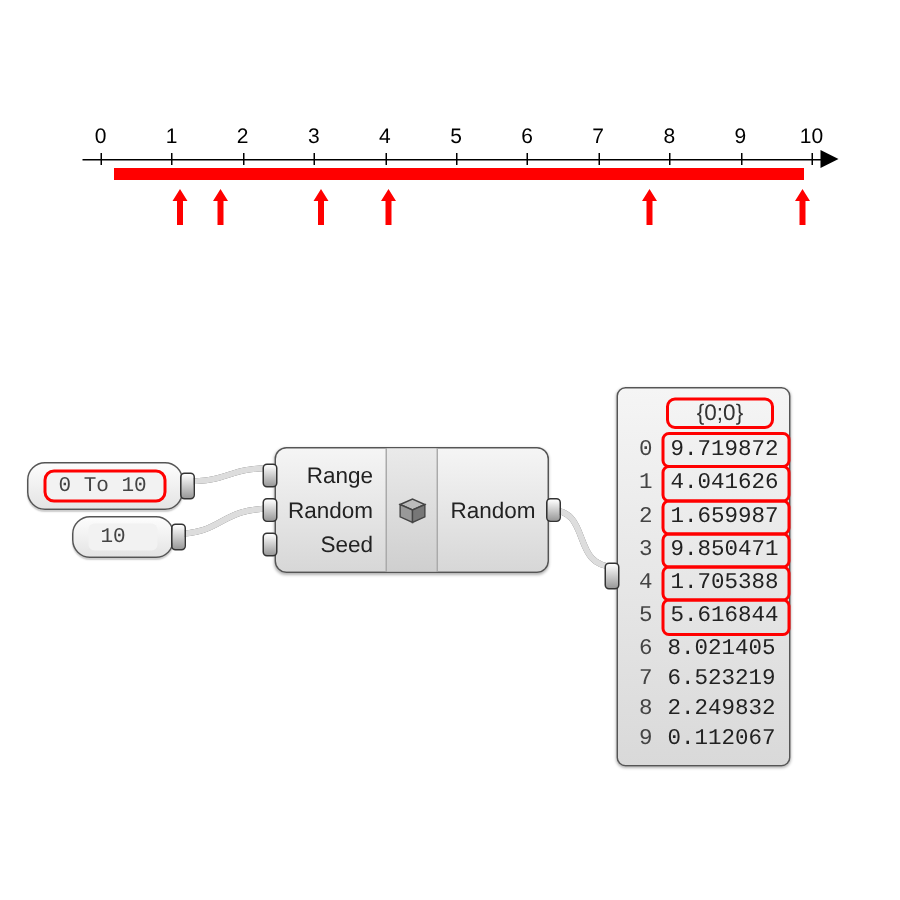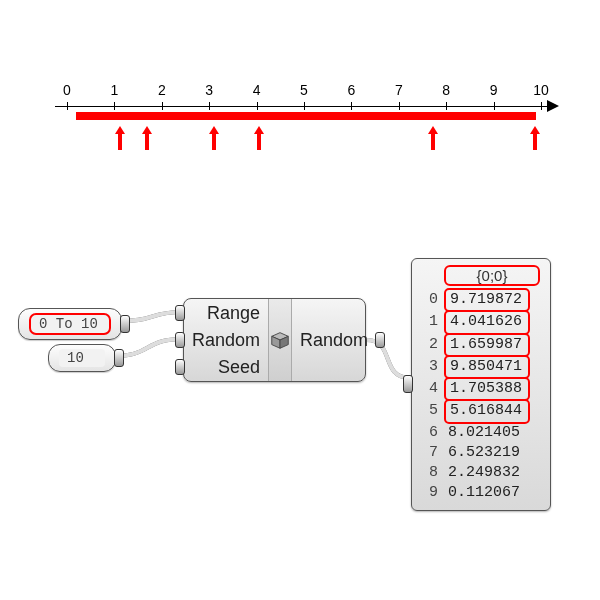--- a/index.html
+++ b/index.html
@@ -131,21 +131,21 @@
     background: linear-gradient(#f5f5f5,#d7d7d7);
     box-shadow: 0 1px 2px rgba(0,0,0,0.3);
     display: flex;
     font-family: Arial, sans-serif;
   }
   .comp .ports-in, .comp .ports-out {
     display: flex;
     flex-direction: column;
     justify-content: center;
     padding: 4px 8px;
-    font-size: 18px;
+    font-size: 15px;
     color: #222;
   }
   .comp .ports-in { text-align: right; border-right: 1px solid #aaa;}
   .comp .ports-out { text-align: center; border-left: 1px solid #aaa;}
   .comp .ports-in > div, .comp .ports-out > div { padding: 3px 0; position: relative; }
   .comp .center {
     width: 34px;
     display: flex;
     align-items: center;
     justify-content: center;
@@ -307,21 +307,21 @@
         <path d="M3 8 L12 4 L21 8 L12 12 Z" fill="#bbb" stroke="#444"></path>
         <path d="M3 8 L3 17 L12 21 L12 12 Z" fill="#999" stroke="#444"></path>
         <path d="M21 8 L21 17 L12 21 L12 12 Z" fill="#777" stroke="#444"></path>
       </svg>
     </div>
     <div class="ports-out">
       <div><span>Random</span><span class="port-grip-out"></span></div>
     </div>
   </div>
 
-  <div class="outpanel" style="top:8px;left:411px;width:140px">
+  <div class="outpanel" style="top:8px;left:411px;width:116px">
     <div class="grip left"></div>
     <div class="header">{0;0}</div>
     <div id="outrows">
         <div class="row hl">
           <span class="idx">0</span>
           <span class="val">9.719872</span>
         </div>
         <div class="row hl">
           <span class="idx">1</span>
           <span class="val">4.041626</span>

